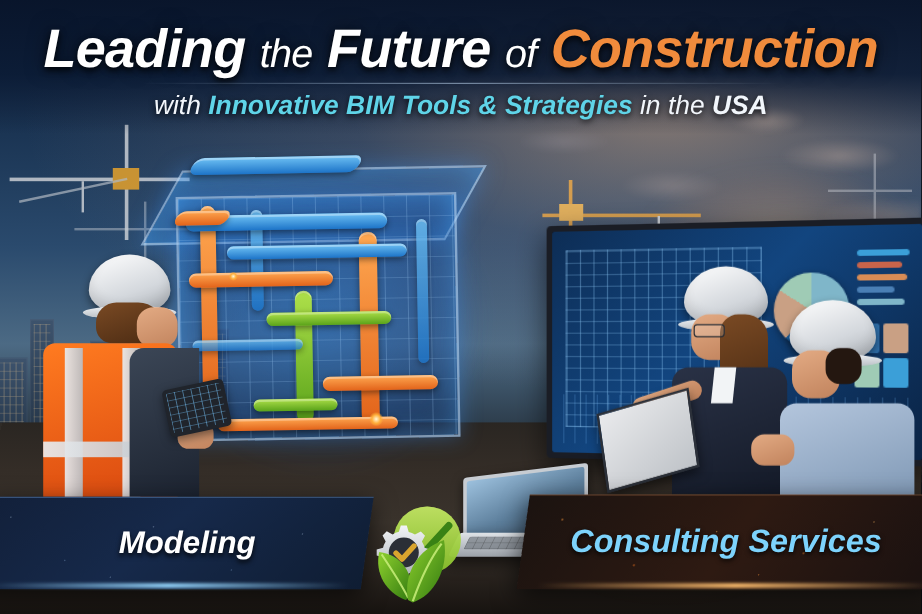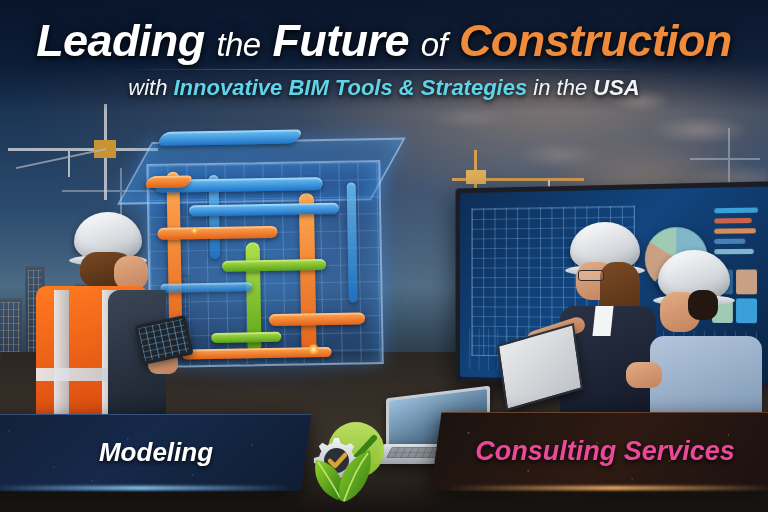--- a/index.html
+++ b/index.html
@@ -183,21 +183,21 @@
       radial-gradient(1px 1px at 200px 66px,#ff9a3c,transparent),
       radial-gradient(1px 1px at 60px 40px,#ffcf92,transparent);}
   .glow-r{position:absolute;right:-10px;top:486px;width:330px;height:4px;transform:skewX(-8deg);
     background:linear-gradient(to right,rgba(255,140,40,0),rgba(255,190,110,.95),rgba(255,140,40,0));
     filter:blur(1.5px);}
   .btxt-r{position:absolute;right:8px;top:412px;width:310px;height:78px;
     display:flex;flex-direction:column;justify-content:center;align-items:center;
     font-style:italic;font-weight:700;text-align:center;z-index:6;}
   .btxt-r .l1{font-size:26px;line-height:29px;color:#ffffff;text-shadow:0 2px 4px rgba(0,0,0,.85);}
   .btxt-r .l1 .lt{font-weight:400;}
-  .btxt-r .l2{font-size:27px;line-height:31px;color:#ec4899;text-shadow:0 2px 4px rgba(0,0,0,.85);}
+  .btxt-r .l2{font-size:27px;line-height:31px;color:#7dd3fc;text-shadow:0 2px 4px rgba(0,0,0,.85);}
 
   
   .badge{position:absolute;left:278px;top:408px;width:118px;height:96px;z-index:7;}
 </style>
 </head>
 <body>
 
 <div class="stage">
 
   <div class="sky"></div>

